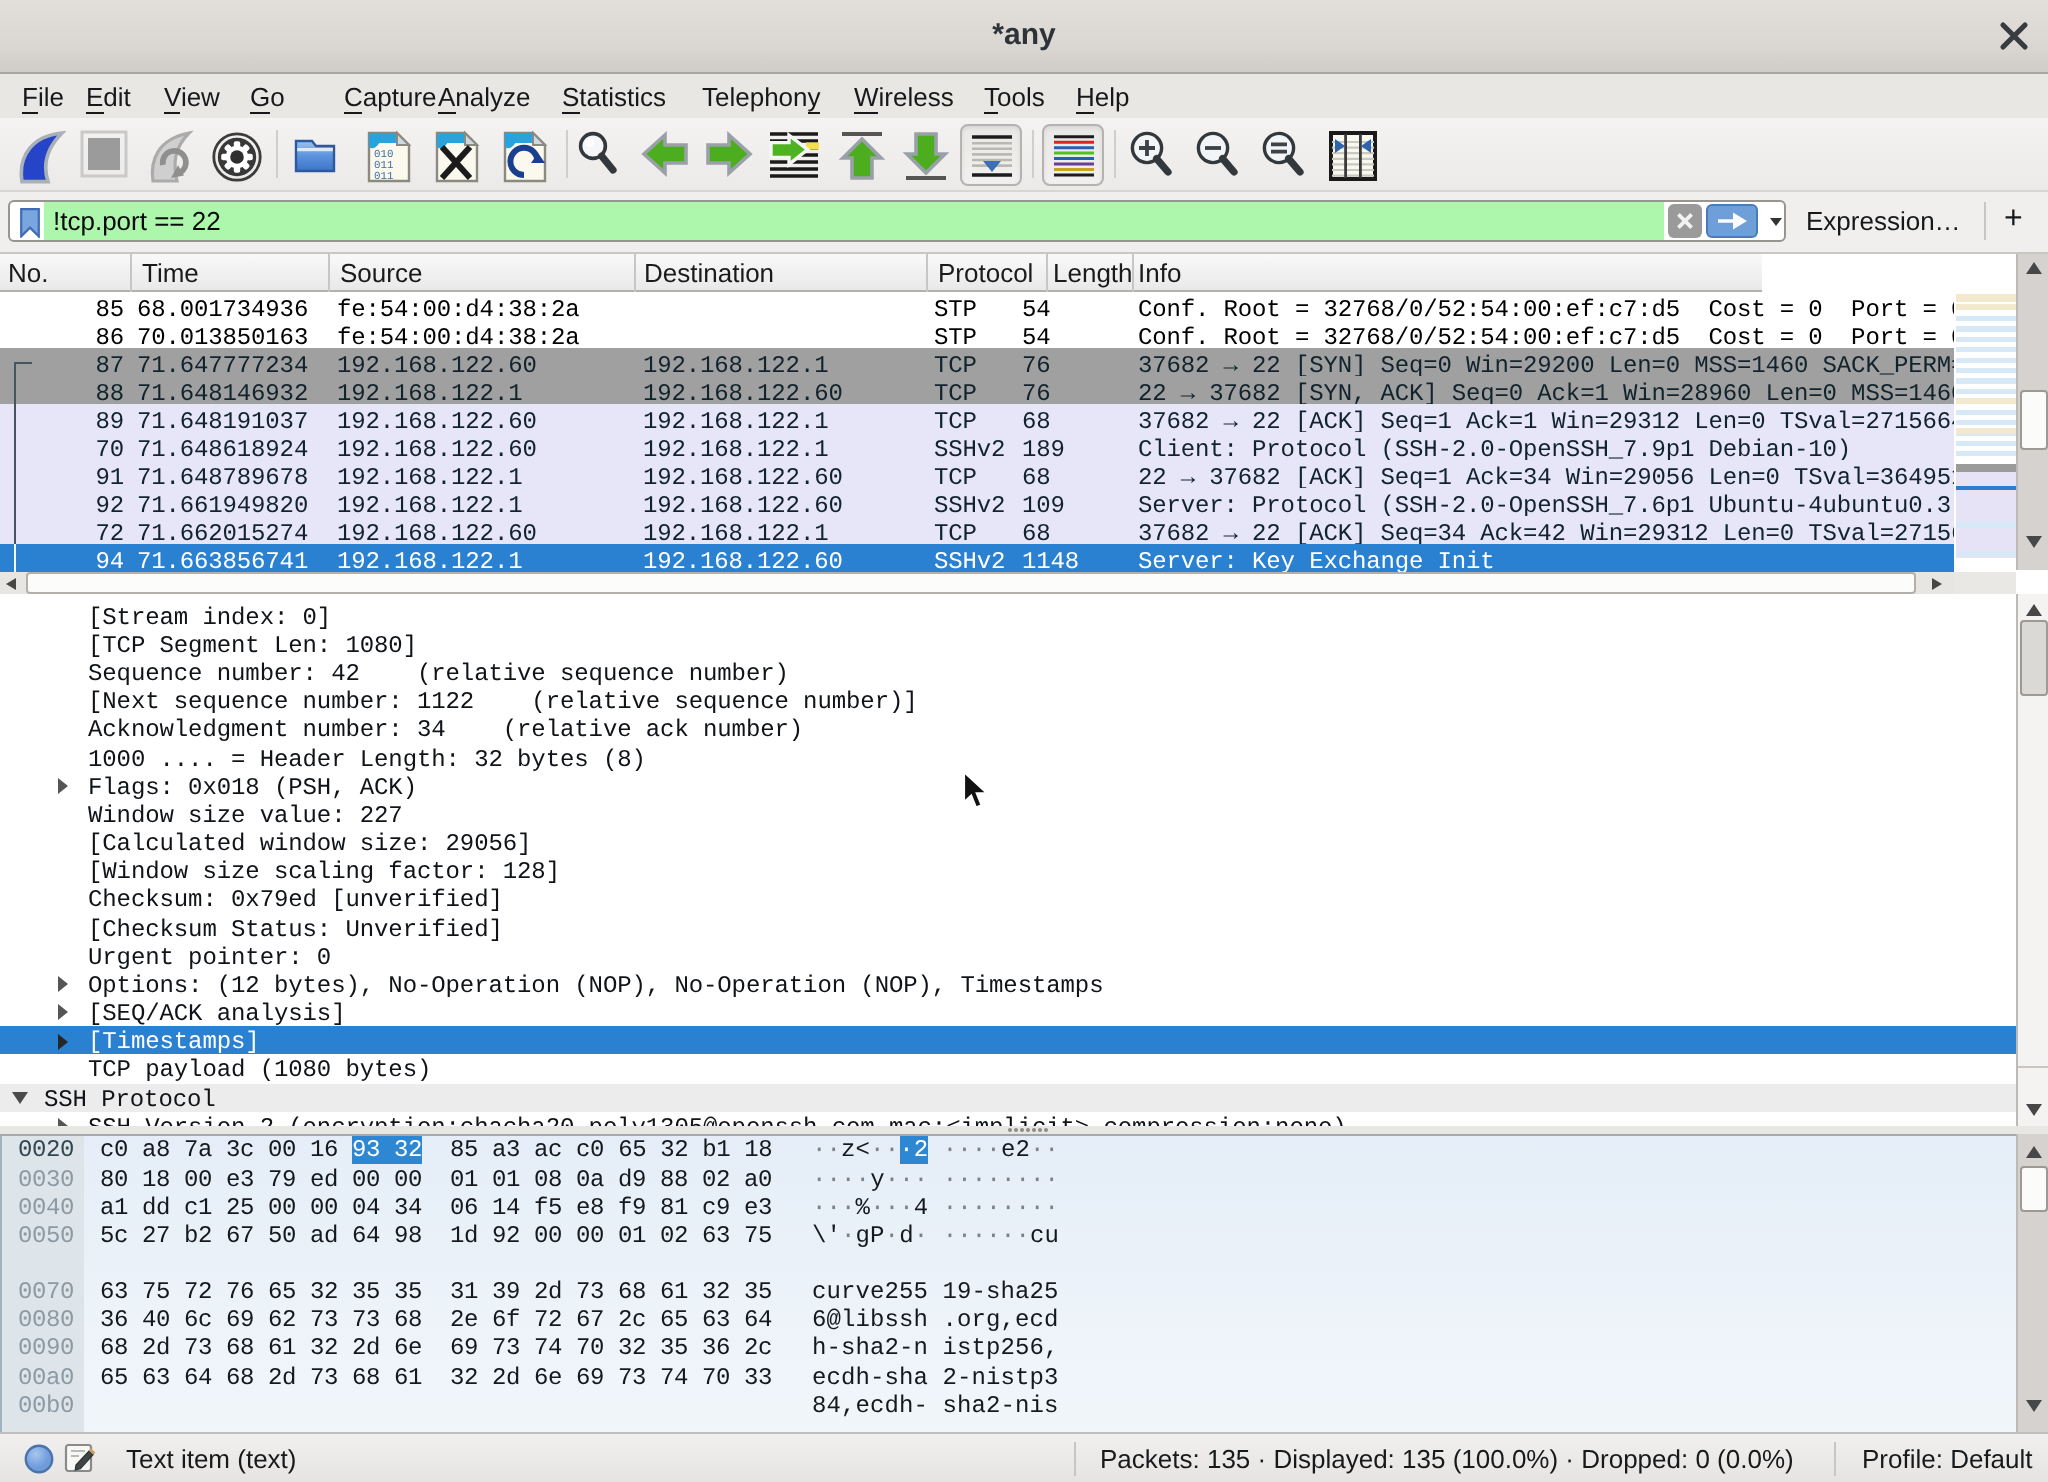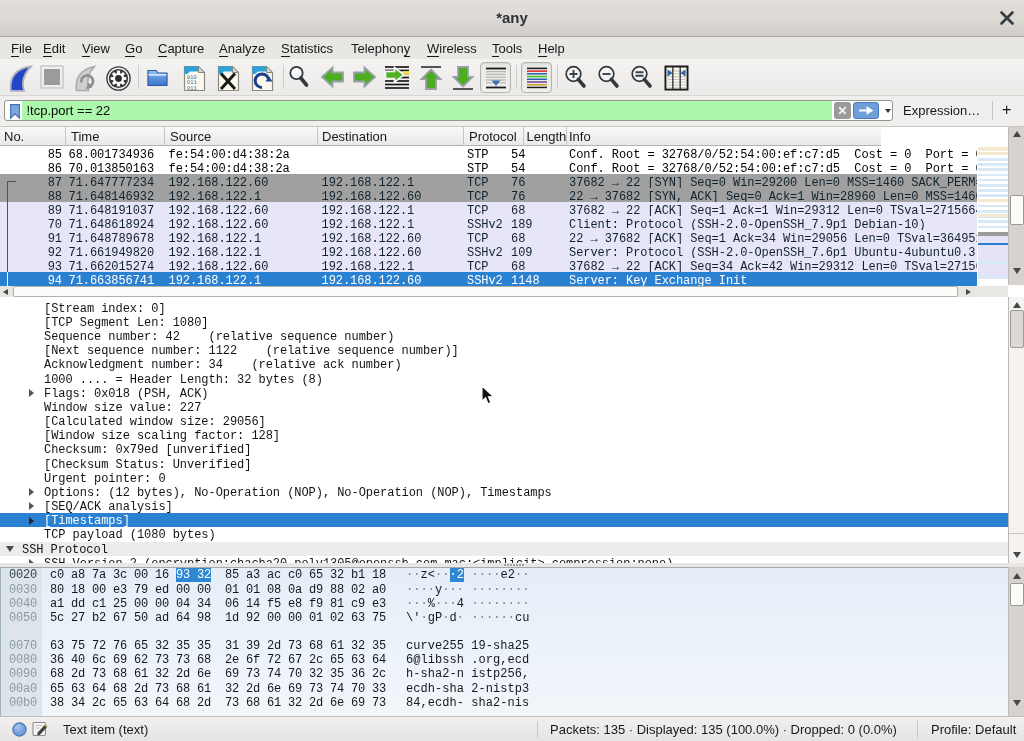--- a/index.html
+++ b/index.html
@@ -75,21 +75,21 @@
   <div class="abs" id="title">*any</div>
   <svg class="abs" id="closex" viewBox="0 0 22 22">
     <path d="M5.5 5.5 L16.5 16.5 M16.5 5.5 L5.5 16.5" stroke="#363c41" stroke-width="2.6" stroke-linecap="round"></path>
   </svg>
 
   <div class="abs" id="menubar">
     <span class="m" style="left:11px"><u>F</u>ile</span>
     <span class="m" style="left:43px"><u>E</u>dit</span>
     <span class="m" style="left:82px"><u>V</u>iew</span>
     <span class="m" style="left:125px"><u>G</u>o</span>
-    <span class="m" style="left:158px"><u>C</u>apture</span>
+    <span class="m" style="left:172px"><u>C</u>apture</span>
     <span class="m" style="left:219px"><u>A</u>nalyze</span>
     <span class="m" style="left:281px"><u>S</u>tatistics</span>
     <span class="m" style="left:351px">Telephon<u>y</u></span>
     <span class="m" style="left:427px"><u>W</u>ireless</span>
     <span class="m" style="left:492px"><u>T</u>ools</span>
     <span class="m" style="left:538px"><u>H</u>elp</span>
   </div>
 
   <div class="abs" id="toolbar">
     <svg class="abs" style="left:7px;top:6px" width="26" height="27" viewBox="0 0 26 27">
@@ -289,21 +289,21 @@
       <div class="hd" style="left:566px"></div>
     </div>
     <div class="prow r-w" style="top:19.30px;height:14.00px"><span class="c-no">85</span><span class="c-t">68.001734936</span><span class="c-s">fe:54:00:d4:38:2a</span><span class="c-d"></span><span class="c-p">STP</span><span class="c-l">54</span><span class="c-i">Conf. Root = 32768/0/52:54:00:ef:c7:d5  Cost = 0  Port = 0x8001</span></div>
     <div class="prow r-w" style="top:33.30px;height:14.00px"><span class="c-no">86</span><span class="c-t">70.013850163</span><span class="c-s">fe:54:00:d4:38:2a</span><span class="c-d"></span><span class="c-p">STP</span><span class="c-l">54</span><span class="c-i">Conf. Root = 32768/0/52:54:00:ef:c7:d5  Cost = 0  Port = 0x8001</span></div>
     <div class="prow r-g" style="top:47.30px;height:14.00px"><span class="c-no">87</span><span class="c-t">71.647777234</span><span class="c-s">192.168.122.60</span><span class="c-d">192.168.122.1</span><span class="c-p">TCP</span><span class="c-l">76</span><span class="c-i">37682 → 22 [SYN] Seq=0 Win=29200 Len=0 MSS=1460 SACK_PERM=1 TSv</span></div>
     <div class="prow r-g" style="top:61.30px;height:14.00px"><span class="c-no">88</span><span class="c-t">71.648146932</span><span class="c-s">192.168.122.1</span><span class="c-d">192.168.122.60</span><span class="c-p">TCP</span><span class="c-l">76</span><span class="c-i">22 → 37682 [SYN, ACK] Seq=0 Ack=1 Win=28960 Len=0 MSS=1460 SACK</span></div>
     <div class="prow r-v" style="top:75.30px;height:14.00px"><span class="c-no">89</span><span class="c-t">71.648191037</span><span class="c-s">192.168.122.60</span><span class="c-d">192.168.122.1</span><span class="c-p">TCP</span><span class="c-l">68</span><span class="c-i">37682 → 22 [ACK] Seq=1 Ack=1 Win=29312 Len=0 TSval=271566428 T</span></div>
     <div class="prow r-v" style="top:89.30px;height:14.00px"><span class="c-no">70</span><span class="c-t">71.648618924</span><span class="c-s">192.168.122.60</span><span class="c-d">192.168.122.1</span><span class="c-p">SSHv2</span><span class="c-l">189</span><span class="c-i">Client: Protocol (SSH-2.0-OpenSSH_7.9p1 Debian-10)</span></div>
     <div class="prow r-v" style="top:103.30px;height:14.00px"><span class="c-no">91</span><span class="c-t">71.648789678</span><span class="c-s">192.168.122.1</span><span class="c-d">192.168.122.60</span><span class="c-p">TCP</span><span class="c-l">68</span><span class="c-i">22 → 37682 [ACK] Seq=1 Ack=34 Win=29056 Len=0 TSval=364951 TSe</span></div>
     <div class="prow r-v" style="top:117.30px;height:14.00px"><span class="c-no">92</span><span class="c-t">71.661949820</span><span class="c-s">192.168.122.1</span><span class="c-d">192.168.122.60</span><span class="c-p">SSHv2</span><span class="c-l">109</span><span class="c-i">Server: Protocol (SSH-2.0-OpenSSH_7.6p1 Ubuntu-4ubuntu0.3)</span></div>
-    <div class="prow r-v" style="top:131.30px;height:14.00px"><span class="c-no">93</span><span class="c-t">71.662015274</span><span class="c-s">192.168.122.60</span><span class="c-d">192.168.122.1</span><span class="c-p">TCP</span><span class="c-l">68</span><span class="c-i">37682 → 22 [ACK] Seq=34 Ack=42 Win=29312 Len=0 TSval=27156642</span></div>
+    <div class="prow r-v" style="top:131.30px;height:14.00px"><span class="c-no">72</span><span class="c-t">71.662015274</span><span class="c-s">192.168.122.60</span><span class="c-d">192.168.122.1</span><span class="c-p">TCP</span><span class="c-l">68</span><span class="c-i">37682 → 22 [ACK] Seq=34 Ack=42 Win=29312 Len=0 TSval=27156642</span></div>
     <div class="prow r-sel" style="top:145.30px;height:14.00px"><span class="c-no">94</span><span class="c-t">71.663856741</span><span class="c-s">192.168.122.1</span><span class="c-d">192.168.122.60</span><span class="c-p">SSHv2</span><span class="c-l">1148</span><span class="c-i">Server: Key Exchange Init</span></div>
     <div class="abs" style="left:7px;top:54.3px;width:8.5px;height:1.2px;background:#46565f"></div>
     <div class="abs" style="left:7px;top:54.3px;width:1.2px;height:91px;background:#46565f"></div>
     <div class="abs" style="left:7px;top:145.3px;width:1.4px;height:13.3px;background:#f4f6f8"></div>
     <div class="abs" id="minimap">
       <div class="abs" style="left:0;top:1px;width:30px;height:4px;background:#f3e9cf"></div>
       <div class="abs" style="left:0;top:6px;width:30px;height:3px;background:#f3e9cf"></div>
       <div class="abs" style="left:0;top:12px;width:30px;height:70px;background:repeating-linear-gradient(#d7e8f7 0 2.6px,#ffffff 2.6px 5.2px)"></div>
       <div class="abs" style="left:0;top:53px;width:30px;height:3px;background:#f3e9cf"></div>
       <div class="abs" style="left:0;top:68px;width:30px;height:3px;background:#f3e9cf"></div>
@@ -380,21 +380,21 @@
   <div class="abs" id="hexpane">
     <div class="abs" id="hexoff"></div>
     <div class="hx" style="top:0.35px;left:0;width:1008px"><span class="off" style="color:#35454f">0020</span><span class="hb">c0 a8 7a 3c 00 16 <span class="hl">93 32</span>  85 a3 ac c0 65 32 b1 18</span><span class="as"><span class="g">·</span><span class="g">·</span>z&lt;<span class="g">·</span><span class="g">·</span><span class="hl">·</span><span class="hl">2</span> <span class="g">·</span><span class="g">·</span><span class="g">·</span><span class="g">·</span>e2<span class="g">·</span><span class="g">·</span></span></div>
     <div class="hx" style="top:14.51px;left:0;width:1008px"><span class="off">0030</span><span class="hb">80 18 00 e3 79 ed 00 00  01 01 08 0a d9 88 02 a0</span><span class="as"><span class="g">·</span><span class="g">·</span><span class="g">·</span><span class="g">·</span>y<span class="g">·</span><span class="g">·</span><span class="g">·</span> <span class="g">·</span><span class="g">·</span><span class="g">·</span><span class="g">·</span><span class="g">·</span><span class="g">·</span><span class="g">·</span><span class="g">·</span></span></div>
     <div class="hx" style="top:28.67px;left:0;width:1008px"><span class="off">0040</span><span class="hb">a1 dd c1 25 00 00 04 34  06 14 f5 e8 f9 81 c9 e3</span><span class="as"><span class="g">·</span><span class="g">·</span><span class="g">·</span>%<span class="g">·</span><span class="g">·</span><span class="g">·</span>4 <span class="g">·</span><span class="g">·</span><span class="g">·</span><span class="g">·</span><span class="g">·</span><span class="g">·</span><span class="g">·</span><span class="g">·</span></span></div>
     <div class="hx" style="top:42.83px;left:0;width:1008px"><span class="off">0050</span><span class="hb">5c 27 b2 67 50 ad 64 98  1d 92 00 00 01 02 63 75</span><span class="as">\'<span class="g">·</span>gP<span class="g">·</span>d<span class="g">·</span> <span class="g">·</span><span class="g">·</span><span class="g">·</span><span class="g">·</span><span class="g">·</span><span class="g">·</span>cu</span></div>
     <div class="hx" style="top:71.15px;left:0;width:1008px"><span class="off">0070</span><span class="hb">63 75 72 76 65 32 35 35  31 39 2d 73 68 61 32 35</span><span class="as">curve255 19-sha25</span></div>
     <div class="hx" style="top:85.31px;left:0;width:1008px"><span class="off">0080</span><span class="hb">36 40 6c 69 62 73 73 68  2e 6f 72 67 2c 65 63 64</span><span class="as">6@libssh .org,ecd</span></div>
     <div class="hx" style="top:99.47px;left:0;width:1008px"><span class="off">0090</span><span class="hb">68 2d 73 68 61 32 2d 6e  69 73 74 70 32 35 36 2c</span><span class="as">h-sha2-n istp256,</span></div>
     <div class="hx" style="top:113.63px;left:0;width:1008px"><span class="off">00a0</span><span class="hb">65 63 64 68 2d 73 68 61  32 2d 6e 69 73 74 70 33</span><span class="as">ecdh-sha 2-nistp3</span></div>
-    <div class="hx" style="top:127.79px;left:0;width:1008px"><span class="off">00b0</span><span class="hb">38 34 2c 65 63 64 68 2d  73 68 61 32 2d 6e 69 73</span><span class="as">84,ecdh- sha2-nis</span></div>
+    <div class="hx" style="top:127.79px;left:0;width:1008px"><span class="off">00b0</span><span class="as">84,ecdh- sha2-nis</span></div>
   </div>
   <div class="abs vsb" style="left:1008px;top:567px;width:16px;height:149px">
     <div class="sbarrow" style="top:6px;border-left:4px solid transparent;border-right:4px solid transparent;border-bottom:6px solid #474747"></div>
     <div class="sbthumb" style="top:16px;height:23px;background:#fbfbfa"></div>
     <div class="sbarrow" style="top:133px;border-left:4px solid transparent;border-right:4px solid transparent;border-top:6px solid #474747"></div>
   </div>
 
   <div class="abs" id="statusbar">
     <svg class="abs" style="left:12px;top:5px" width="15" height="15" viewBox="0 0 15 15">
       <defs>

